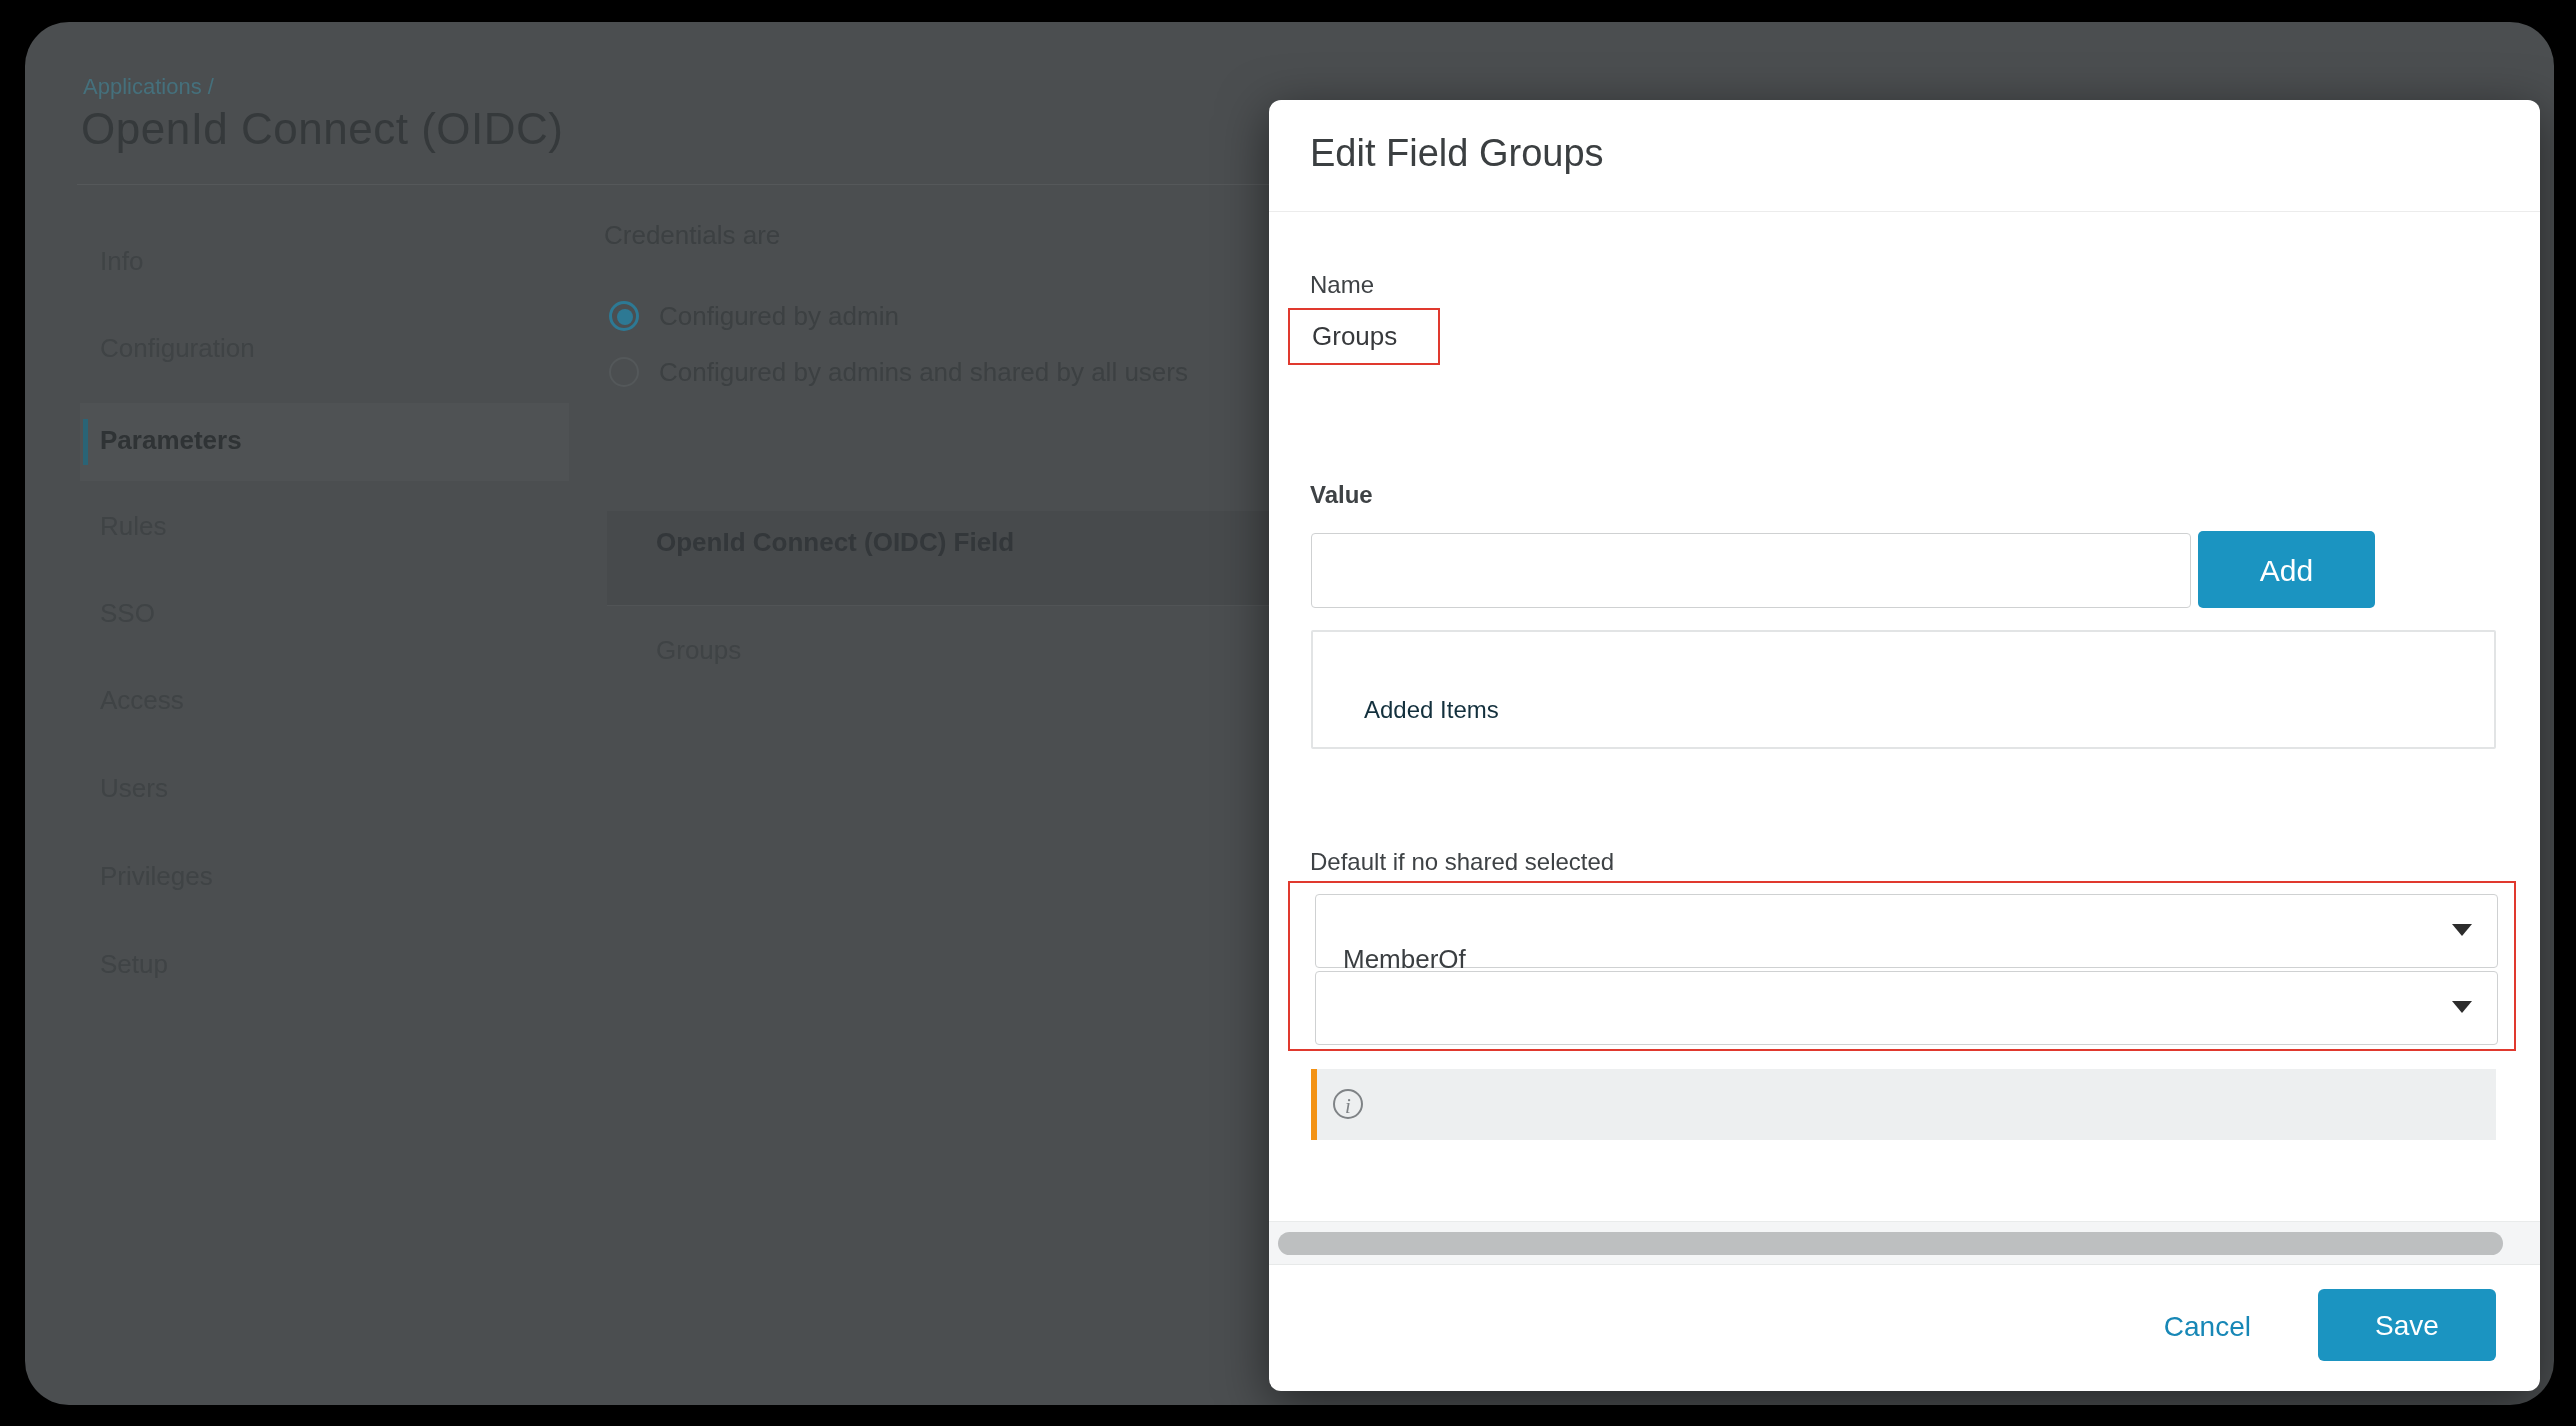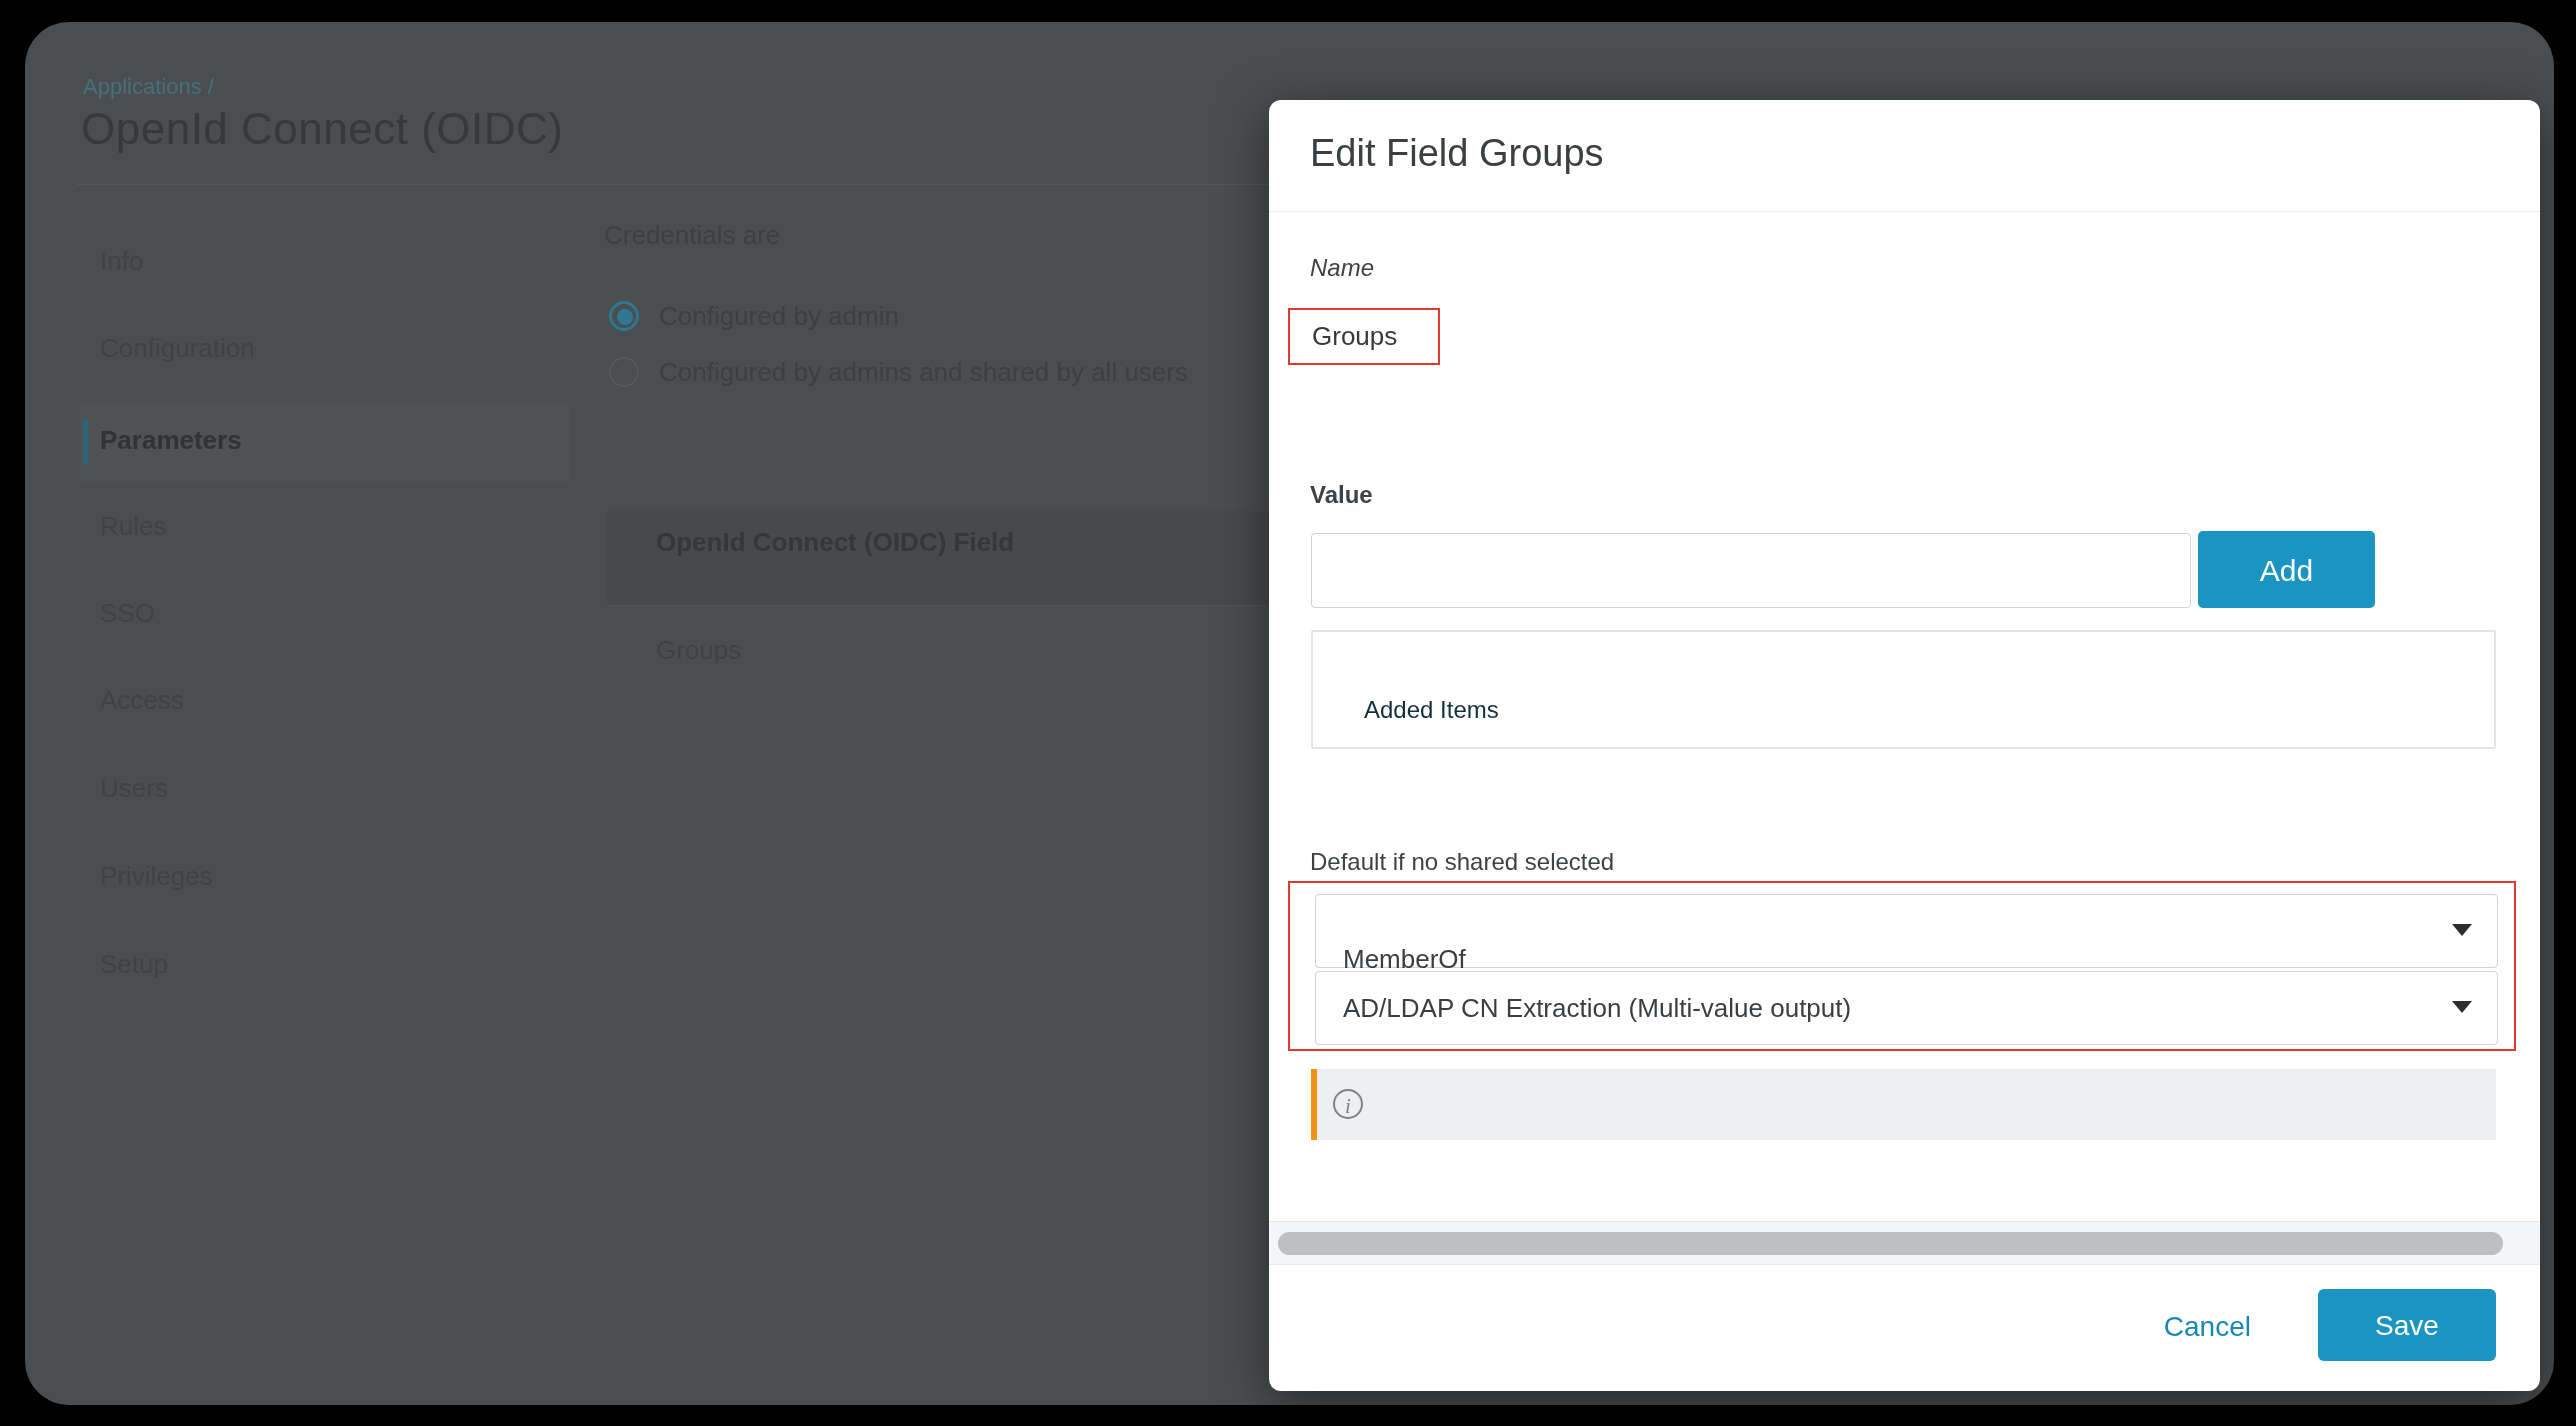--- a/index.html
+++ b/index.html
@@ -29,21 +29,21 @@
   #table-divider{left:582px;top:583px;width:1147px;height:1px;background:#515456;}
   #table-row-text{left:631px;top:613px;font-size:26px;color:#3f4345;}
 
   
   #modal{left:1269px;top:100px;width:1271px;height:1291px;background:#fff;border-radius:12px;
     box-shadow:0 12px 50px rgba(0,0,0,.5);}
   #modal-title{left:41px;top:32px;font-size:38px;color:#3b3f41;}
   #modal-title-divider{left:0;top:111px;width:1271px;height:1px;background:#ececec;}
 
   .field-label{font-size:24px;color:#3e4245;}
-  #name-label{left:41px;top:154px;font-style:italic;}
+  #name-label{left:41px;top:171px;}
   #name-annotation{left:19px;top:208px;width:152px;height:57px;border:2px solid #e0392e;}
   #name-value{left:43px;top:221px;font-size:26px;color:#37393c;}
 
   #value-label{left:41px;top:381px;font-weight:bold;}
   .select{border:1px solid #cfd1d2;border-radius:4px;background:#fff;}
   #value-select{left:42px;top:433px;width:880px;height:75px;}
   #value-placeholder{left:70px;top:457px;font-size:26px;color:#9ba1a5;}
   .caret{width:0;height:0;border-left:10px solid transparent;border-right:10px solid transparent;
     border-top:12px solid #2c2c2c;}
   #value-caret{left:871px;top:465px;}
@@ -132,21 +132,20 @@
 
   <div id="added-panel" class="abs"></div>
   <div id="added-items-label" class="abs">Added Items</div>
 
   <div id="default-label" class="abs field-label">Default if no shared selected</div>
   <div id="default-annotation" class="abs"></div>
   <div id="default-select-1" class="abs select"></div>
   <div id="default-select-1-text" class="abs">MemberOf</div>
   <div id="default-caret-1" class="abs caret"></div>
   <div id="default-select-2" class="abs select"></div>
-  <div id="default-select-2-text" class="abs">AD/LDAP CN Extraction (Multi-value output)</div>
   <div id="default-caret-2" class="abs caret"></div>
 
   <div id="info-bar" class="abs"></div>
   <div id="info-icon" class="abs">i</div>
 
   <div id="body-divider" class="abs"></div>
   <div id="scroll-track" class="abs"></div>
   <div id="scroll-thumb" class="abs"></div>
   <div id="footer-divider" class="abs"></div>
 

